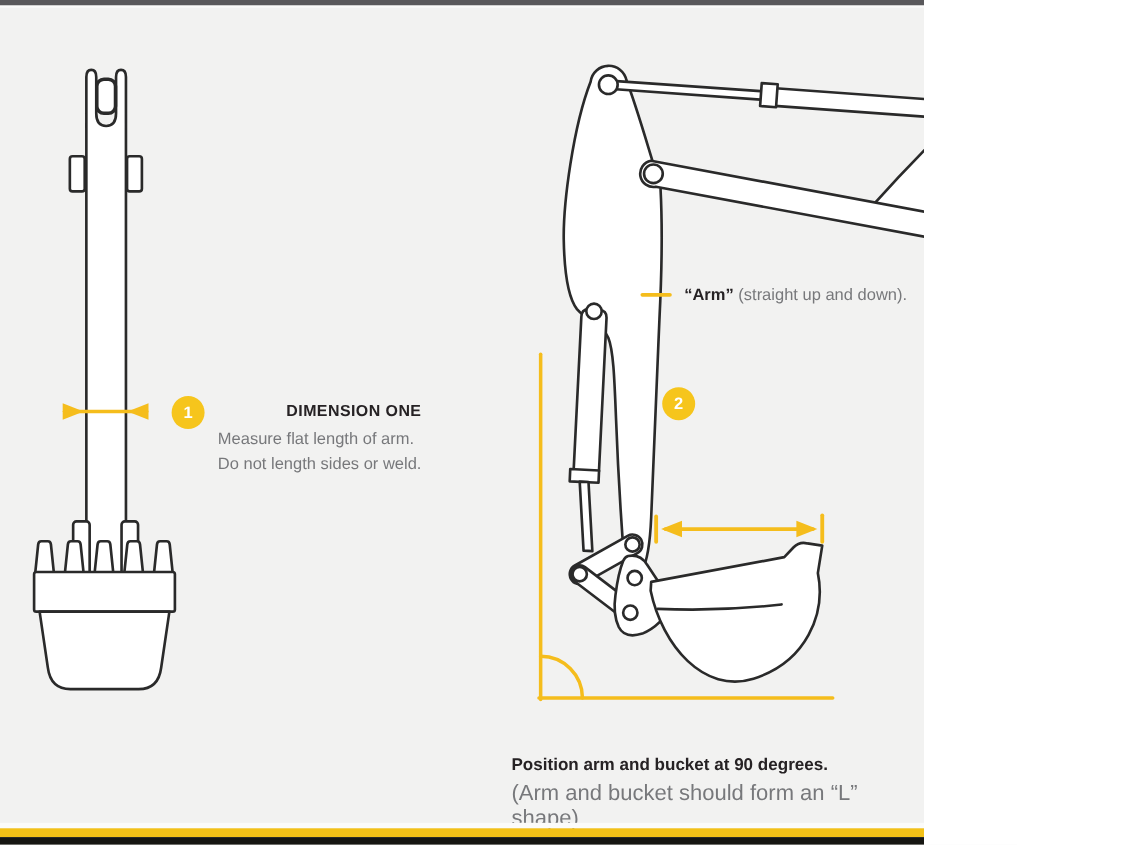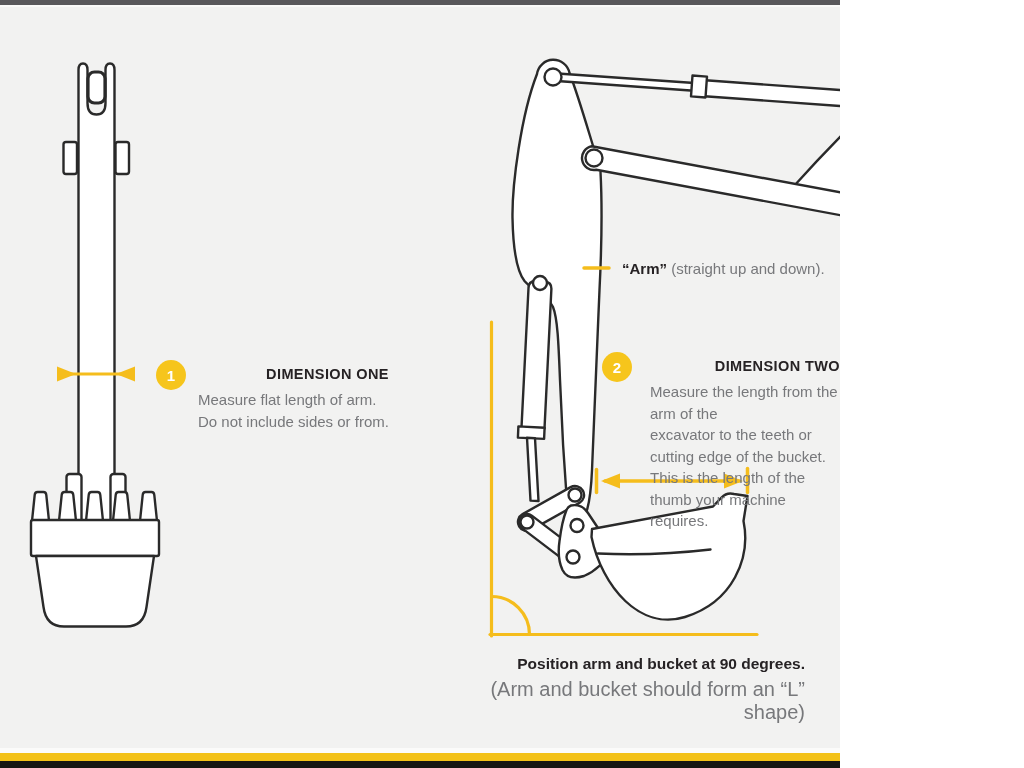--- a/index.html
+++ b/index.html
@@ -22,21 +22,21 @@
   }
   .dim-text{position:absolute;}
   .dim-title{
     font-size:14.5px;font-weight:bold;color:#262224;letter-spacing:.4px;
     margin:0 0 7px 0;
     text-align:right;
   }
   .dim-line{font-size:15px;color:#77787b;line-height:21.5px;}
   .arm-label{position:absolute;font-size:15px;color:#77787b;white-space:nowrap;}
   .arm-label b{color:#262224;}
-  .caption{position:absolute;text-align:right;}
+  .caption{position:absolute;text-align:left;margin-top:32px;}
   .caption .cap-bold{font-size:15.5px;font-weight:bold;color:#262224;margin-bottom:5px;}
   .caption .cap-sub{font-size:20px;color:#77787b;}
 </style>
 </head>
 <body>
 
 <div class="stage">
 
   <div class="topbar"></div>
   <div class="topbar-light"></div>
@@ -156,31 +156,25 @@
   </svg>
 
   <div class="arm-label" style="left:622px; top:260px;"><b>“Arm”</b><span> (straight up and down).</span></div>
 
   <div class="badge" style="left:156px; top:360px;">
     <span>1</span>
   </div>
   <div class="dim-text" style="left:198px; top:366px;">
     <div class="dim-title">DIMENSION ONE</div>
     <div class="dim-line">Measure flat length of arm.</div>
-    <div class="dim-line">Do not include sides or from.</div>
+    <div class="dim-line">Do not length sides or weld.</div>
   </div>
 
   <div class="badge" style="left:602px; top:352px;">
     <span>2</span>
-  </div>
-  <div class="dim-text" style="left:650px; top:358px;">
-    <div class="dim-title">DIMENSION TWO</div>
-    <div class="dim-line">Measure the length from the arm of the</div>
-    <div class="dim-line">excavator to the teeth or cutting edge of the bucket.</div>
-    <div class="dim-line">This is the length of the thumb your machine requires.</div>
   </div>
 
   <div class="caption" style="left:465px; top:655px; width:340px;">
     <div class="cap-bold">Position arm and bucket at 90 degrees.</div>
     <div class="cap-sub">(Arm and bucket should form an “L” shape)</div>
   </div>
 
   <div class="strip-white"></div>
   <div class="strip-yellow"></div>
   <div class="strip-black"></div>

